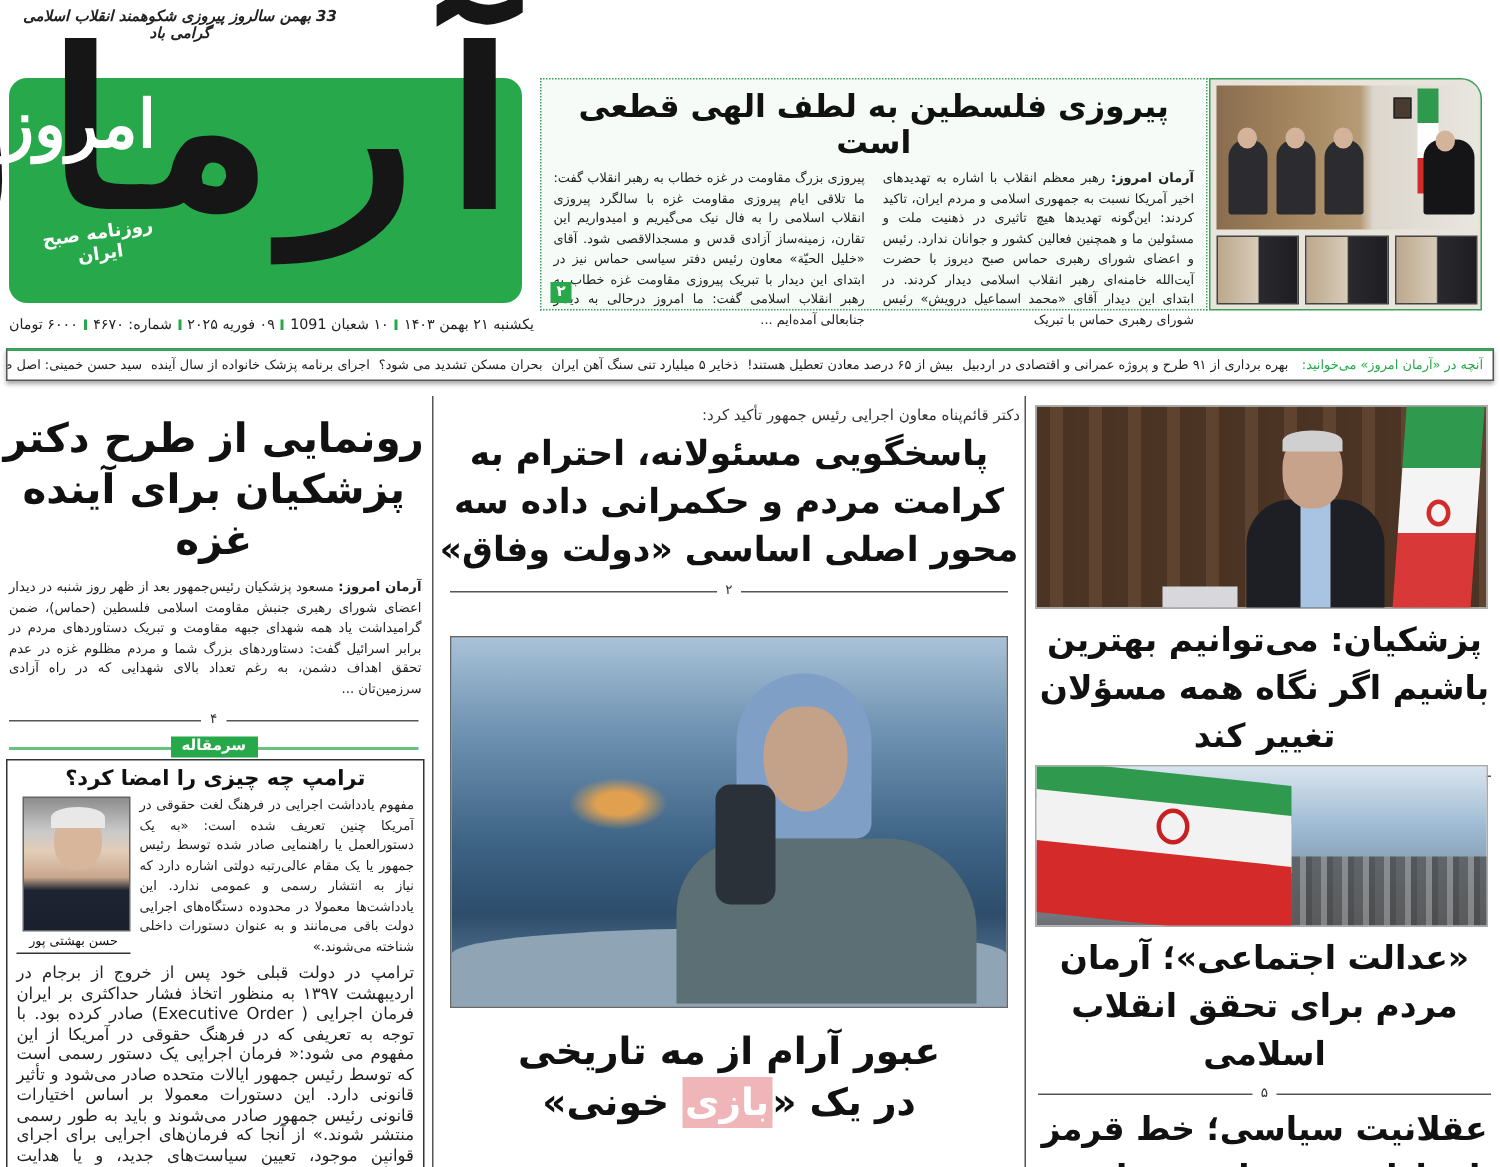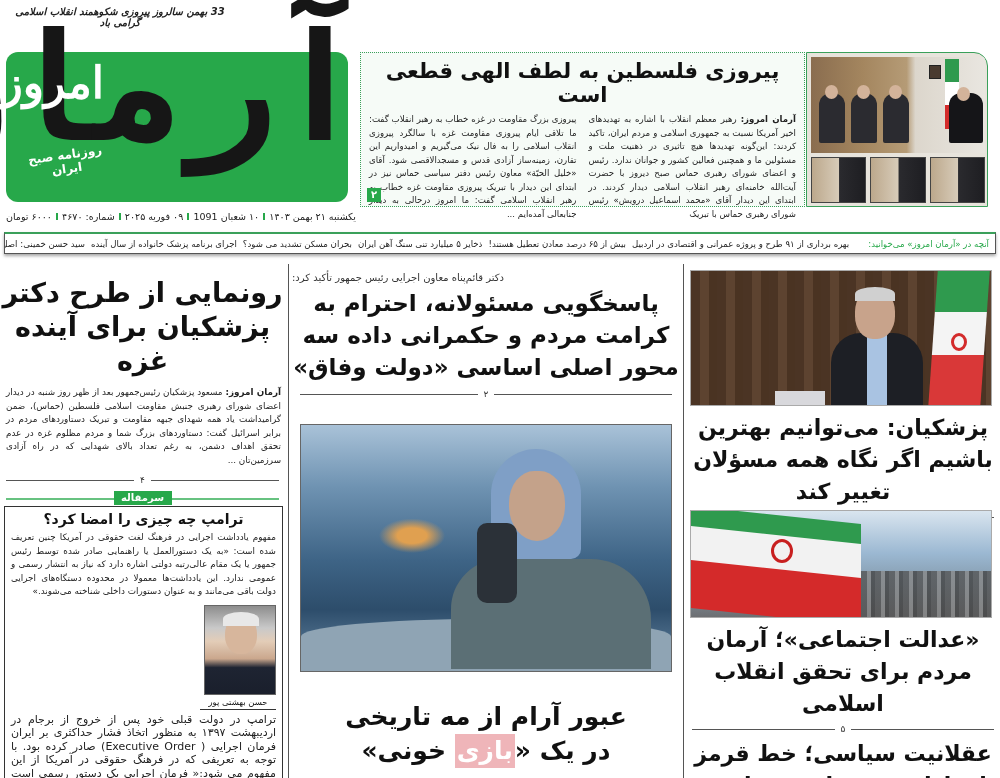--- a/index.html
+++ b/index.html
@@ -28,60 +28,60 @@
     .tp-main { position: absolute; left: 4px; top: 4px; width: 174px; height: 96px; background: linear-gradient(90deg, #8a6d4f 0%, #a4865f 30%, #b59b76 55%, #dcd6cc 60%, #e9e6e0 100%); }
     .tp-man { position: absolute; bottom: 10px; width: 26px; height: 50px; background: #2b2b30; border-radius: 12px 12px 2px 2px; }
     .tp-head { position: absolute; width: 13px; height: 14px; background: #d3b39a; border-radius: 50%; }
     .tp-flag { position: absolute; left: 134px; top: 2px; width: 14px; height: 70px; background: linear-gradient(#2f9a4e 0 33%, #fff 33% 66%, #d32b2b 66%); }
     .tp-frame { position: absolute; left: 118px; top: 8px; width: 12px; height: 14px; background: #4a3b30; border: 1px solid #222; }
     .tp-thumbs { position: absolute; left: 4px; top: 104px; width: 174px; height: 46px; display: flex; gap: 4px; }
     .tp-thumb { flex: 1; background: linear-gradient(90deg, #bca88c 0%, #d7cbb8 50%, #2a2a2e 52%, #1e1e22 100%); border: 1px solid #444; }
 
     
     .ticker { position: absolute; left: 4px; top: 232px; width: 992px; height: 22px; border: 1px solid #555; border-top: 2px solid #3aa05a; box-shadow: 0 2px 3px rgba(0,0,0,0.35); display: flex; align-items: center; padding: 0 6px; font-size: 8.6px; white-space: nowrap; overflow: hidden; direction: rtl; }
-    .ticker .lead { color: #27a84a; margin-left: 13px; }
+    .ticker .lead { color: #27a84a; margin-left: 3px; }
     .ticker .item { color: #222; }
     .ticker .sq { display: inline-block; width: 7px; height: 7px; background: #27a84a; margin: 0 3px; vertical-align: middle; }
 
     
     .vline { position: absolute; top: 264px; width: 1px; height: 514px; background: #555; }
 
     
     .left-col { position: absolute; left: 0; top: 264px; width: 285px; height: 514px; }
     .left-h { font-size: 27px; font-weight: 900; text-align: center; line-height: 34px; margin-top: 12px; color: #111; }
     .left-body { font-size: 8.8px; line-height: 13.5px; text-align: justify; padding: 8px 4px 0 6px; color: #222; }
     .left-body b { font-weight: bold; }
     .page-sep { display: flex; align-items: center; gap: 6px; margin: 8px 6px 0; font-size: 9px; color: #333; }
     .page-sep .ln { flex: 1; height: 1px; background: #555; }
     .editorial-tab { margin: 6px auto 0; width: 58px; height: 14px; background: #27a84a; color: #fff; font-size: 10px; font-weight: bold; text-align: center; line-height: 14px; position: relative; z-index: 2; }
     .editorial-rule { height: 2px; background: #27a84a; margin: -7px 6px 0; opacity: 0.7; }
     .editorial-box { margin: 6px 2px 0 4px; border: 1px solid #333; padding: 4px 6px; height: 300px; overflow: hidden; }
     .editorial-box h3 { font-size: 14px; font-weight: 900; text-align: center; margin-bottom: 4px; }
-    .ed-wrap { display: flex; gap: 6px; direction: rtl; flex-direction: column; }
+    .ed-wrap { display: flex; gap: 6px; direction: rtl; }
     .ed-text { flex: 1; font-size: 8.8px; line-height: 13.5px; text-align: justify; color: #222; }
     .ed-photo { width: 76px; flex-shrink: 0; order: 2; }
     .ed-photo .ph { width: 72px; height: 90px; background: linear-gradient(#8d8d8d 0%, #c9c9c9 25%, #e3cdb8 40%, #caa78d 60%, #1e2432 70%, #1a1f2c 100%); border: 1px solid #666; position: relative; }
     .ed-photo .ph::before { content: ""; position: absolute; left: 20px; top: 8px; width: 32px; height: 40px; background: #d7b69c; border-radius: 50% 50% 45% 45%; }
     .ed-photo .ph::after { content: ""; position: absolute; left: 18px; top: 6px; width: 36px; height: 14px; background: #e8e8e8; border-radius: 50% 50% 0 0; }
     .ed-photo .cap { font-size: 8.5px; text-align: center; margin-top: 2px; border-bottom: 1px solid #333; padding-bottom: 2px; }
     .ed-more { font-size: 11px; line-height: 13.5px; text-align: justify; color: #222; margin-top: 3px; }
 
     
     .center-col { position: absolute; left: 292px; top: 264px; width: 388px; height: 514px; }
-    .kicker { font-size: 10px; text-align: left; color: #333; margin-top: 8px; }
+    .kicker { font-size: 10px; text-align: right; color: #333; margin-top: 8px; }
     .center-h { font-size: 23px; font-weight: 900; text-align: center; line-height: 32px; margin-top: 4px; color: #111; }
     .center-photo { position: absolute; left: 8px; top: 160px; width: 372px; height: 248px; border: 1px solid #666; overflow: hidden;
       background: radial-gradient(ellipse at 30% 45%, #e0a050 0 4%, transparent 9%), linear-gradient(180deg, #a9c2d8 0%, #6f93b2 25%, #3e6486 55%, #2d4d6b 75%, #6a8aa6 100%); }
     .cp-woman { position: absolute; left: 190px; top: 24px; width: 130px; height: 200px; }
     .cp-scarf { position: absolute; left: 0; top: 0; width: 90px; height: 110px; background: #7f9fc6; border-radius: 45px 45px 10px 20px; }
     .cp-face { position: absolute; left: 18px; top: 22px; width: 56px; height: 70px; background: #c4a28a; border-radius: 45% 45% 50% 50%; }
     .cp-jacket { position: absolute; left: -40px; top: 110px; width: 200px; height: 110px; background: #5b6f75; border-radius: 50px 60px 0 0; }
     .cp-gun { position: absolute; left: -14px; top: 74px; width: 40px; height: 80px; background: #2b3138; border-radius: 10px; }
     .cp-sand { position: absolute; left: 0; bottom: 0; width: 100%; height: 52px; background: #8fa4b4; border-radius: 60% 60% 0 0 / 40% 40% 0 0; }
-    .center-h2 { position: absolute; left: 0; top: 436px; width: 388px; font-size: 25px; font-weight: 900; text-align: center; line-height: 34px; color: #111; }
+    .center-h2 { position: absolute; left: 0; top: 420px; width: 388px; font-size: 25px; font-weight: 900; text-align: center; line-height: 34px; color: #111; }
     .watermark { display: inline-block; background: rgba(220,90,100,0.45); color: #fff; padding: 0 2px; }
 
     
     .right-col { position: absolute; left: 686px; top: 264px; width: 314px; height: 514px; }
     .rc-photo1 { position: absolute; left: 4px; top: 6px; width: 302px; height: 136px; border: 1px solid #aaa; overflow: hidden;
       background: repeating-linear-gradient(90deg, #4b3424 0 9px, #5d4330 9px 18px, #4a3322 18px 26px); }
     .p1-man { position: absolute; left: 140px; top: 18px; width: 92px; height: 118px; }
     .p1-head { position: absolute; left: 24px; top: 0; width: 40px; height: 50px; background: #c8a38b; border-radius: 45%; }
     .p1-hair { position: absolute; left: 24px; top: -2px; width: 40px; height: 14px; background: #d0d0d0; border-radius: 50% 50% 0 0; }
     .p1-body { position: absolute; left: 0; top: 44px; width: 92px; height: 78px; background: #1d1f25; border-radius: 30px 30px 0 0; }

